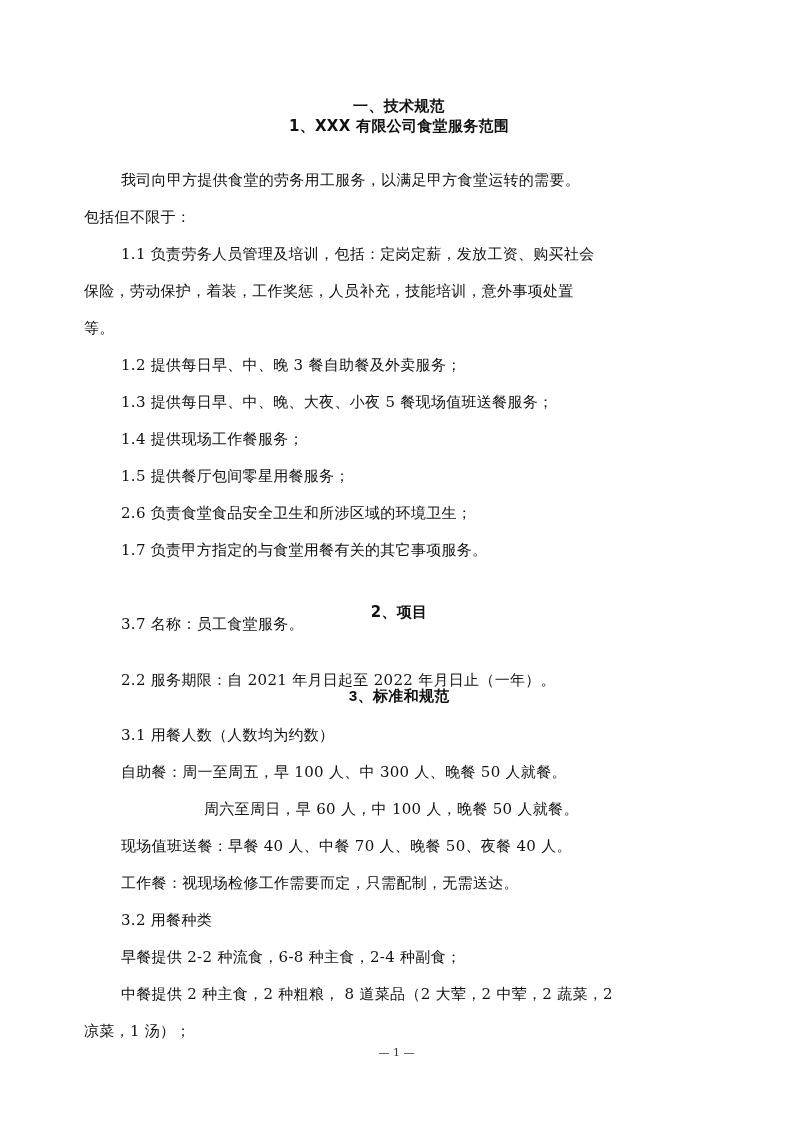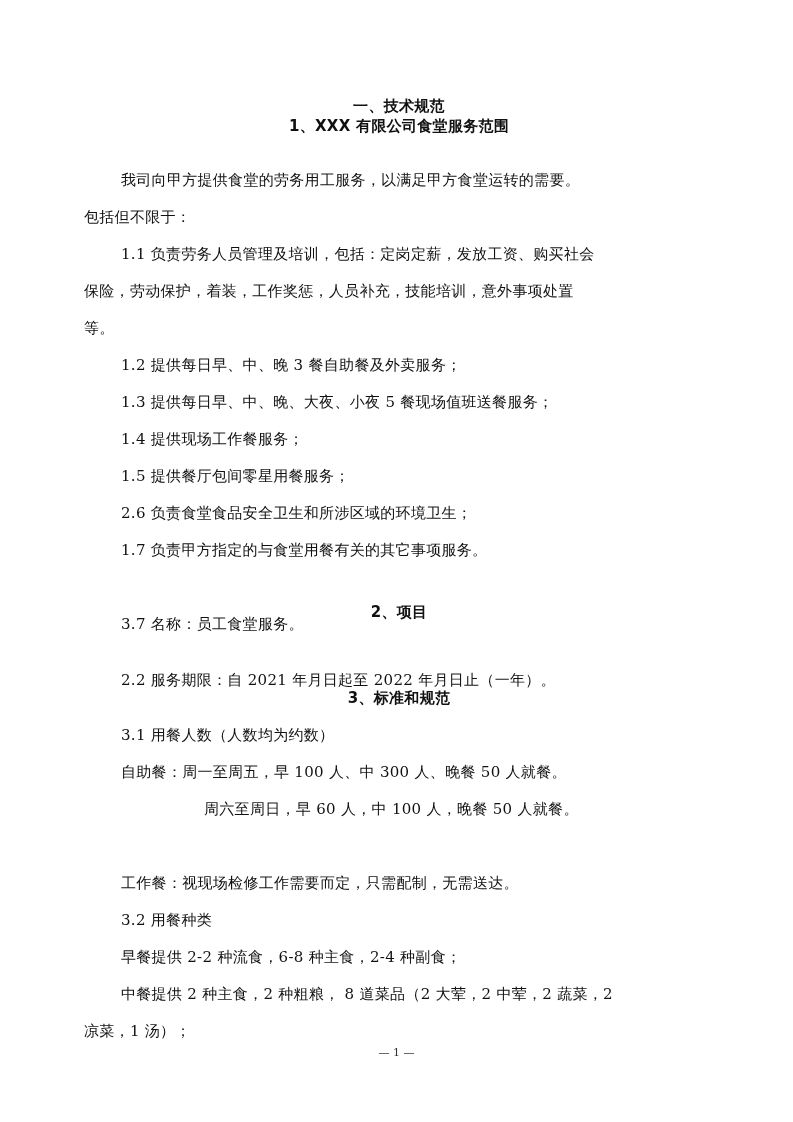--- a/index.html
+++ b/index.html
@@ -26,23 +26,24 @@
   <div class="line" style="top:316px;">等。</div>
   <div class="line indent" style="top:353px;">1.2 提供每日早、中、晚 3 餐自助餐及外卖服务；</div>
   <div class="line indent" style="top:390px;">1.3 提供每日早、中、晚、大夜、小夜 5 餐现场值班送餐服务；</div>
   <div class="line indent" style="top:427px;">1.4 提供现场工作餐服务；</div>
   <div class="line indent" style="top:464px;">1.5 提供餐厅包间零星用餐服务；</div>
   <div class="line indent" style="top:501px;">2.6 负责食堂食品安全卫生和所涉区域的环境卫生；</div>
   <div class="line indent" style="top:538px;">1.7 负责甲方指定的与食堂用餐有关的其它事项服务。</div>
   <div class="line center bold" style="top:600px;">2、项目</div>
   <div class="line indent" style="top:612px;">3.7 名称：员工食堂服务。</div>
   <div class="line indent" style="top:668px;">2.2 服务期限：自 2021 年月日起至 2022 年月日止（一年）。</div>
-  <div class="line center bold" style="top:686px;">3、标准和规范</div>
+  <div class="line center bold" style="top:686px;font-family:Liberation Mono, monospace;">3、标准和规范</div>
   <div class="line indent" style="top:723px;">3.1 用餐人数（人数均为约数）</div>
   <div class="line indent" style="top:760px;">自助餐：周一至周五，早 100 人、中 300 人、晚餐 50 人就餐。</div>
   <div class="line indent2" style="top:797px;">周六至周日，早 60 人，中 100 人，晚餐 50 人就餐。</div>
+  <div class="line indent" style="top:834px;">现场值班送餐：早餐 40 人、中餐 70 人、晚餐 50、夜餐 40 人。</div>
   <div class="line indent" style="top:871px;">工作餐：视现场检修工作需要而定，只需配制，无需送达。</div>
   <div class="line indent" style="top:908px;">3.2 用餐种类</div>
   <div class="line indent" style="top:945px;">早餐提供 2-2 种流食，6-8 种主食，2-4 种副食；</div>
   <div class="line indent" style="top:982px;">中餐提供 2 种主食，2 种粗粮， 8 道菜品（2 大荤，2 中荤，2 蔬菜，2</div>
   <div class="line" style="top:1019px;">凉菜，1 汤）；</div>
   <div class="footer" style="top:1046px;">— 1 —</div>
 </div>
 
 </body></html>

